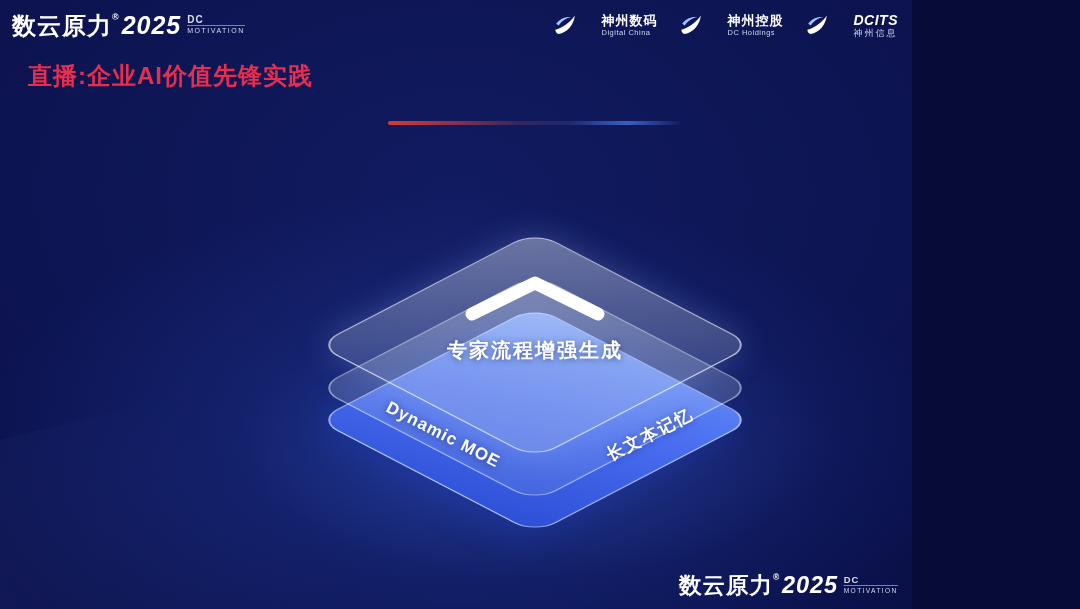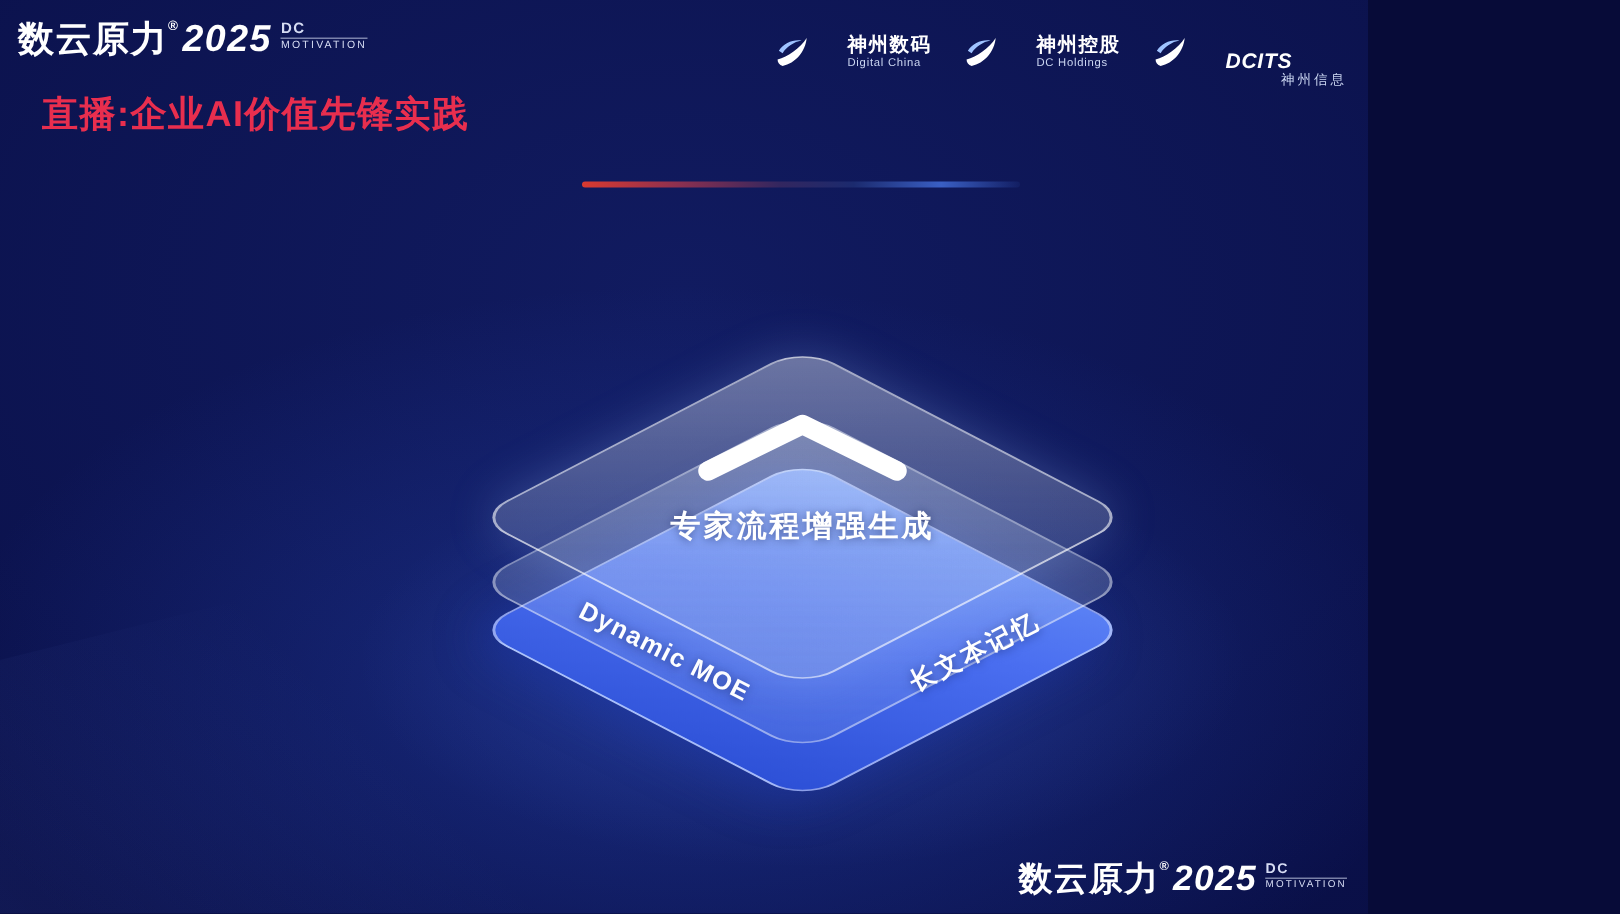--- a/index.html
+++ b/index.html
@@ -37,22 +37,22 @@
     font-size:24px; font-weight:800; letter-spacing:1px; color:#e82e4e;
   }
 
   
   .logos { position:absolute; right:14px; top:12px; display:flex; gap:20px; align-items:center; }
   .logo { display:flex; align-items:center; gap:23px; }
   .logo svg { width:27px; height:27px; display:block; }
   .logo-text { display:flex; flex-direction:column; line-height:1.15; }
   .logo-line1 { font-size:13px; font-weight:700; color:#fff; letter-spacing:1px; }
   .logo-line2 { font-size:7.5px; color:#ccd7f2; letter-spacing:.5px; }
-  .logo.dcits .logo-line1 { font-style:italic; font-size:14px; letter-spacing:.5px;margin-top:20px; }
-  .logo.dcits .logo-line2 { font-size:9px; letter-spacing:2px;margin-left:37px; }
+  .logo.dcits .logo-line1 { font-style:italic; font-size:14px; letter-spacing:.5px; }
+  .logo.dcits .logo-line2 { font-size:9px; letter-spacing:2px; }
 
   
   .heading {
     position:absolute; left:0; top:58px; width:100%; text-align:center;
     font-size:26px; font-weight:800; letter-spacing:2px; color:#e6a93c;
   }
   .divider {
     position:absolute; left:388px; top:121px; width:292px; height:4px; border-radius:2px;
     background:linear-gradient(90deg,#d93a30 0%, #8c3050 22%, #33265f 45%, #1b2a6e 62%, #3a5fc4 82%, rgba(64,110,220,.08) 100%);
   }

